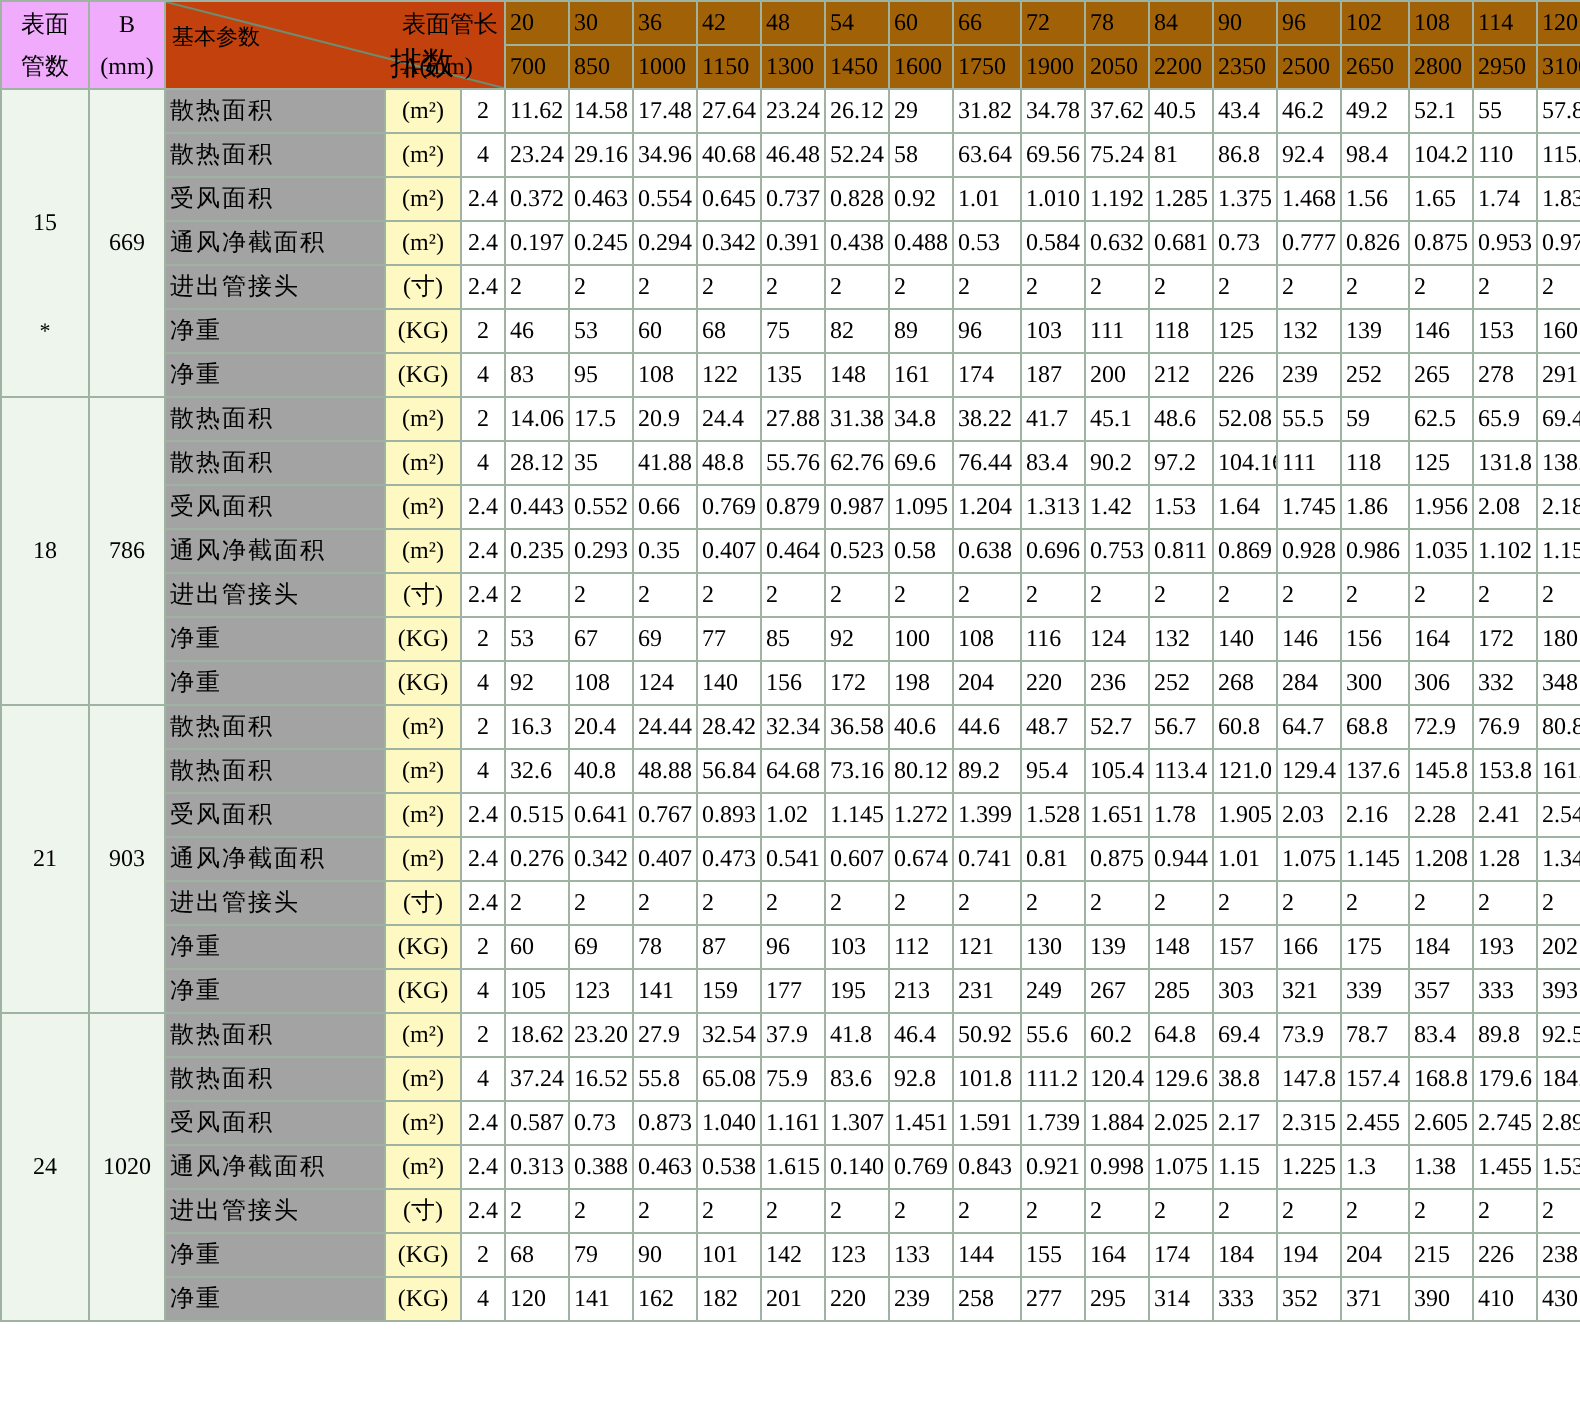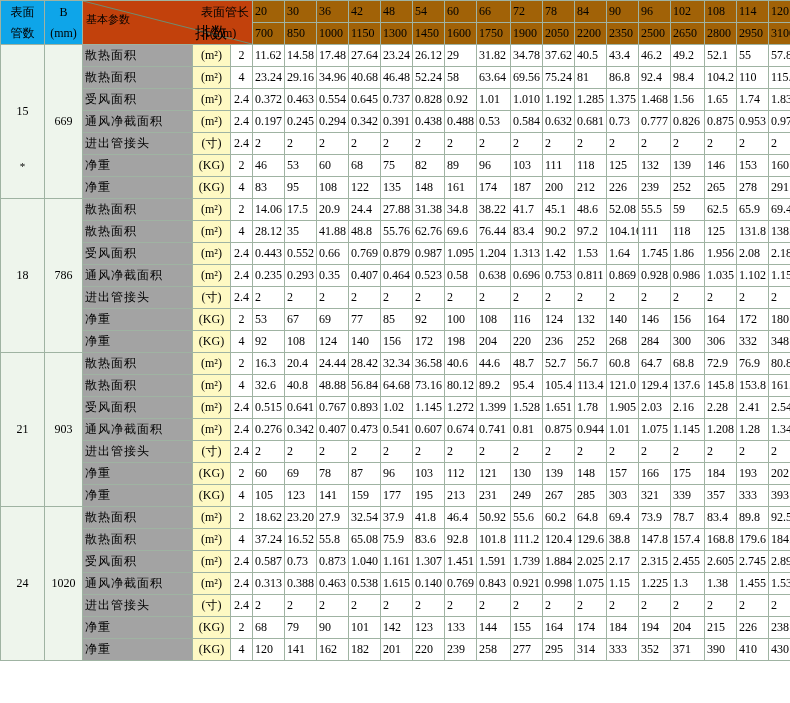--- a/index.html
+++ b/index.html
@@ -6,21 +6,21 @@
   body{font-family:"Liberation Serif", serif; color:#000;}
   #sheet{width:790px;height:703px;position:relative;overflow:hidden;background:#fff;}
   table.spec{border-collapse:collapse;width:790px;table-layout:fixed;}
   table.spec td{border:1px solid #9fb3a2;font-size:12px;padding:0 2px;height:21px;line-height:21px;white-space:nowrap;overflow:hidden;}
   .hdr{background:#a16207;text-align:left;font-size:12px;}
   .grp{background:#eef5ec;text-align:center;font-size:14px;}
   .pname{background:#a3a3a3;text-align:left;font-size:13px;letter-spacing:1px;font-family:Liberation Serif, serif;}
   .unit{background:#fef9c3;text-align:center;font-size:11px;}
   .rows{background:#ffffff;text-align:center;font-size:12px;}
   .val{background:#ffffff;text-align:left;font-size:12px;padding-left:3px;}
-  .corner{background:#0ea5e9;text-align:center;font-size:12px;line-height:14px;padding:2px 0;}
+  .corner{background:#f0abfc;text-align:center;font-size:12px;line-height:14px;padding:2px 0;}
   .diag{position:relative;background:#c2410c;}
   .diag .t1{position:absolute;right:3px;top:1px;font-size:12px;}
   .diag .t2{position:absolute;left:3px;bottom:14px;font-size:11px;text-align:right;}
   .diag .line{position:absolute;left:0;top:0;width:100%;height:100%;}
   .sep-top td{border-top:2px solid #6f8c72;}
   .asterisk{font-size:11px;}
 </style>
 </head>
 <body>
 

